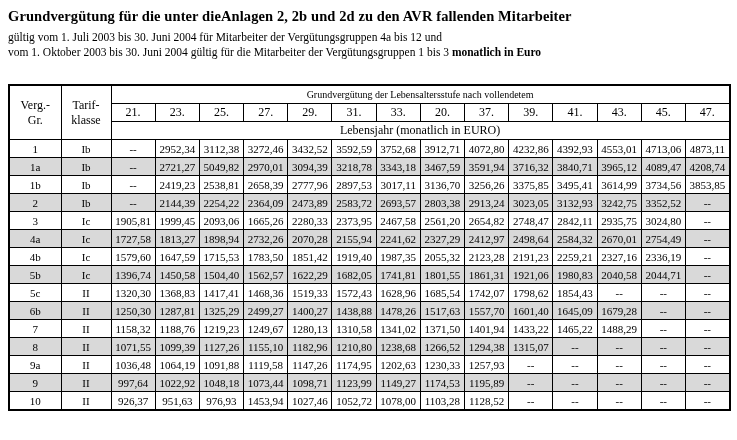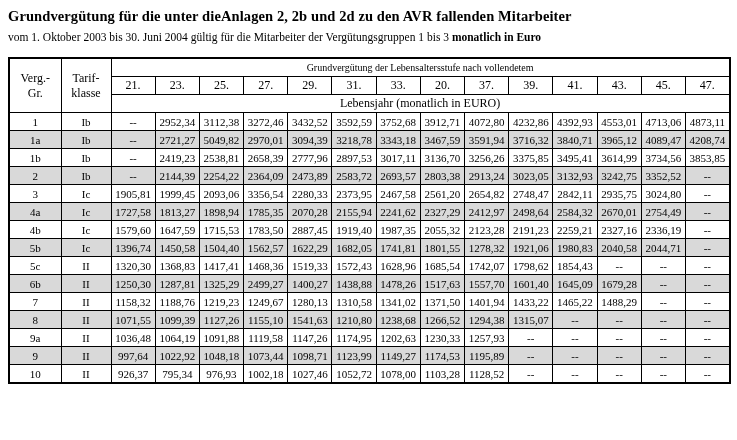--- a/index.html
+++ b/index.html
@@ -26,21 +26,21 @@
   .subtitle {
     margin-top: 4px;
     font-size: 11.5px;
     line-height: 15px;
   }
   .subtitle .bold {
     font-weight: bold;
     text-align: right;
   }
   table.salary {
-    margin-top: 12px;
+    margin-top: 24px;
     border-collapse: collapse;
     table-layout: fixed;
     width: 721px;
     border: 2px solid #000;
     font-size: 11px;
   }
   table.salary th, table.salary td {
     border: 1px solid #000;
     text-align: center;
     vertical-align: middle;
@@ -74,20 +74,21 @@
   }
 </style>
 </head>
 <body>
 
 <div class="doc">
   <div class="title">
     <div>Grundvergütung für die unter dieAnlagen 2, 2b und 2d zu den AVR fallenden Mitarbeiter</div>
   </div>
   <div class="subtitle">
+    <div>gültig vom 1. Juli 2003 bis 30. Juni 2004 für Mitarbeiter der Vergütungsgruppen 4a bis 12 und</div>
     <div><span>vom 1. Oktober 2003 bis 30. Juni 2004 gültig für die Mitarbeiter der Vergütungsgruppen 1 bis 3 </span><span class="bold">monatlich in Euro</span></div>
   </div>
 
   <table class="salary">
     <colgroup>
       <col style="width:52px">
       <col style="width:50px">
       <col span="14" style="width:44.2px">
     </colgroup>
     <thead>
@@ -194,58 +195,58 @@
           <td>3242,75</td>
           <td>3352,52</td>
           <td>--</td>
         </tr>
         <tr>
           <td>3</td>
           <td>Ic</td>
           <td>1905,81</td>
           <td>1999,45</td>
           <td>2093,06</td>
-          <td>3356,54</td>
+          <td>1665,26</td>
           <td>2280,33</td>
           <td>2373,95</td>
           <td>2467,58</td>
           <td>2561,20</td>
           <td>2654,82</td>
           <td>2748,47</td>
           <td>2842,11</td>
           <td>2935,75</td>
           <td>3024,80</td>
           <td>--</td>
         </tr>
         <tr class="shaded">
           <td>4a</td>
           <td>Ic</td>
           <td>1727,58</td>
           <td>1813,27</td>
           <td>1898,94</td>
-          <td>1785,35</td>
+          <td>2732,26</td>
           <td>2070,28</td>
           <td>2155,94</td>
           <td>2241,62</td>
           <td>2327,29</td>
           <td>2412,97</td>
           <td>2498,64</td>
           <td>2584,32</td>
           <td>2670,01</td>
           <td>2754,49</td>
           <td>--</td>
         </tr>
         <tr>
           <td>4b</td>
           <td>Ic</td>
           <td>1579,60</td>
           <td>1647,59</td>
           <td>1715,53</td>
           <td>1783,50</td>
-          <td>2887,45</td>
+          <td>1851,42</td>
           <td>1919,40</td>
           <td>1987,35</td>
           <td>2055,32</td>
           <td>2123,28</td>
           <td>2191,23</td>
           <td>2259,21</td>
           <td>2327,16</td>
           <td>2336,19</td>
           <td>--</td>
         </tr>
@@ -253,21 +254,21 @@
           <td>5b</td>
           <td>Ic</td>
           <td>1396,74</td>
           <td>1450,58</td>
           <td>1504,40</td>
           <td>1562,57</td>
           <td>1622,29</td>
           <td>1682,05</td>
           <td>1741,81</td>
           <td>1801,55</td>
-          <td>1278,32</td>
+          <td>1861,31</td>
           <td>1921,06</td>
           <td>1980,83</td>
           <td>2040,58</td>
           <td>2044,71</td>
           <td>--</td>
         </tr>
         <tr>
           <td>5c</td>
           <td>II</td>
           <td>1320,30</td>
@@ -321,21 +322,21 @@
           <td>--</td>
           <td>--</td>
         </tr>
         <tr class="shaded">
           <td>8</td>
           <td>II</td>
           <td>1071,55</td>
           <td>1099,39</td>
           <td>1127,26</td>
           <td>1155,10</td>
-          <td>1541,63</td>
+          <td>1182,96</td>
           <td>1210,80</td>
           <td>1238,68</td>
           <td>1266,52</td>
           <td>1294,38</td>
           <td>1315,07</td>
           <td>--</td>
           <td>--</td>
           <td>--</td>
           <td>--</td>
         </tr>
@@ -372,23 +373,23 @@
           <td>--</td>
           <td>--</td>
           <td>--</td>
           <td>--</td>
           <td>--</td>
         </tr>
         <tr>
           <td>10</td>
           <td>II</td>
           <td>926,37</td>
-          <td>795,34</td>
+          <td>951,63</td>
           <td>976,93</td>
-          <td>1002,18</td>
+          <td>1453,94</td>
           <td>1027,46</td>
           <td>1052,72</td>
           <td>1078,00</td>
           <td>1103,28</td>
           <td>1128,52</td>
           <td>--</td>
           <td>--</td>
           <td>--</td>
           <td>--</td>
           <td>--</td>

